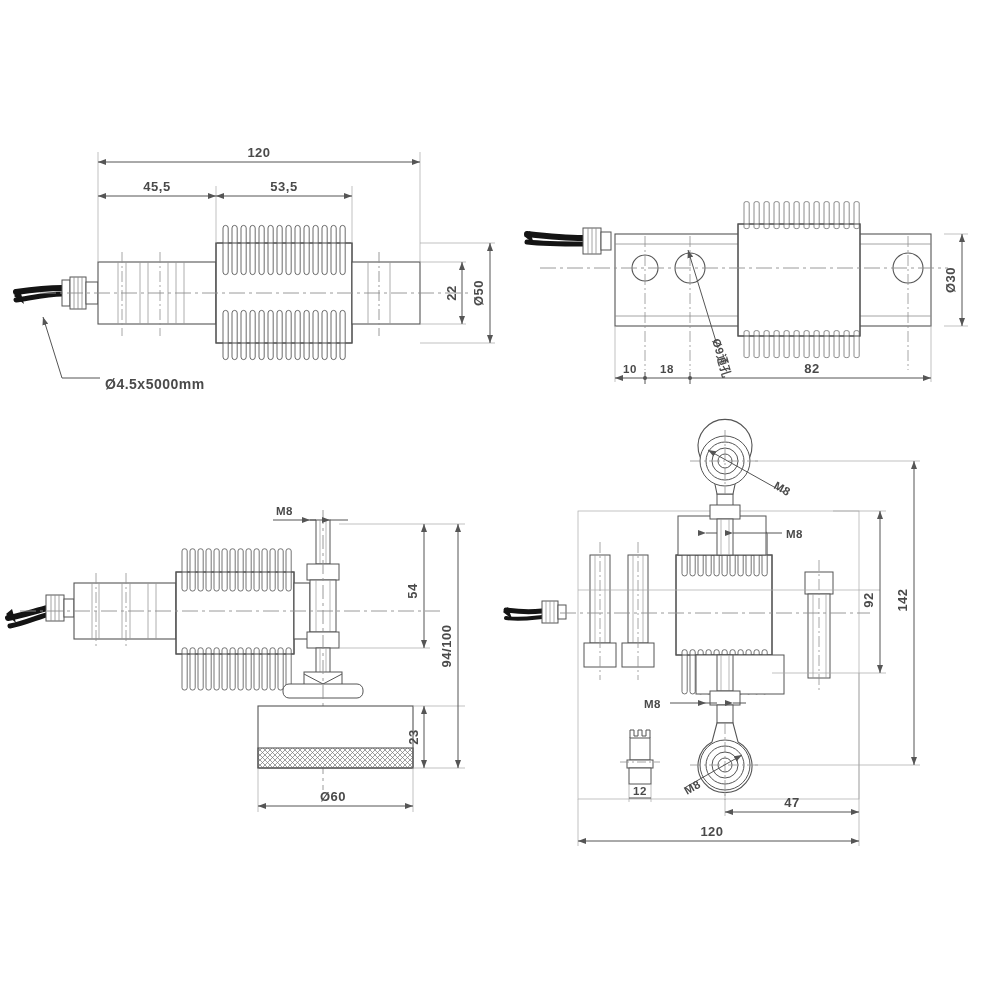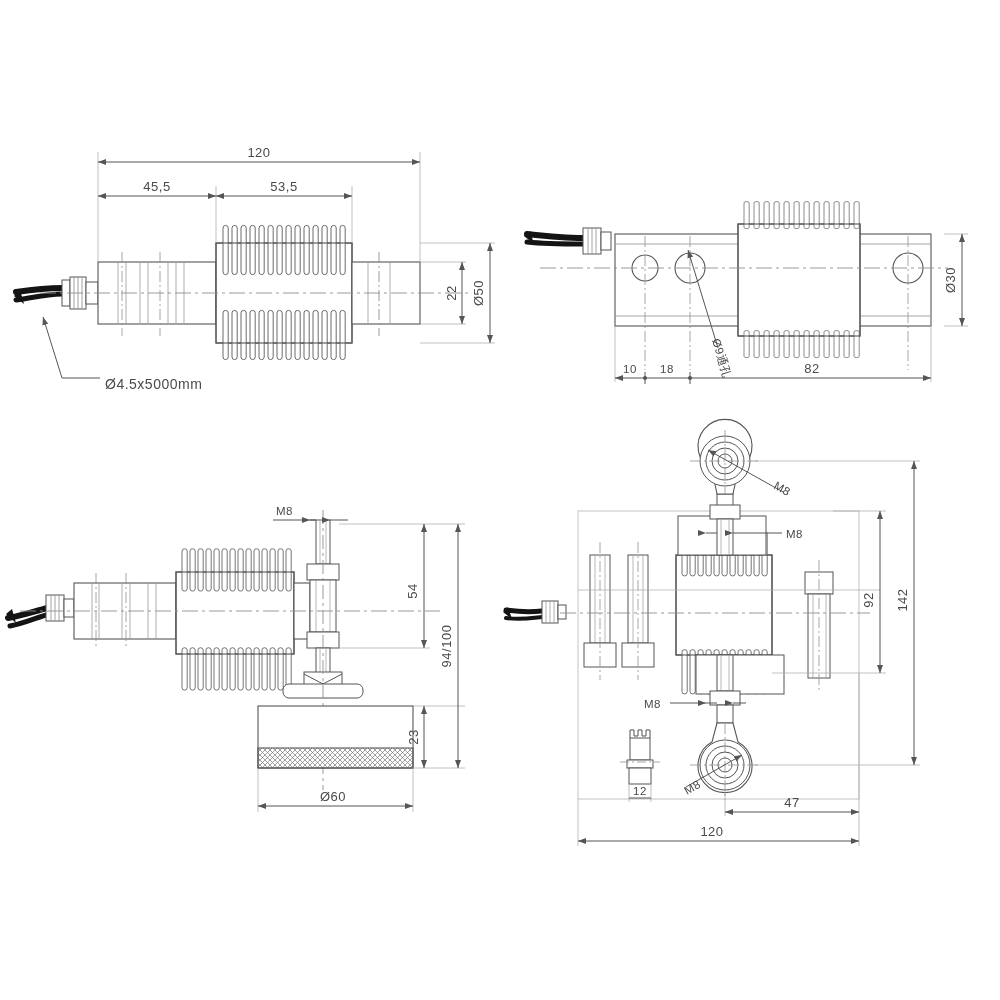--- a/index.html
+++ b/index.html
@@ -1,21 +1,21 @@
 <!DOCTYPE html>
 <html><head>
 <meta charset="utf-8">
 <title>Load Cell Technical Drawing</title>
 <style>
   html,body{margin:0;padding:0;background:#ffffff;}
   body{
     font-family:"Liberation Sans", sans-serif;
     width:1000px;height:1000px;overflow:hidden;position:relative;
   }
-  #sheet{position:absolute;left:0;top:0;width:1000px;height:1000px;background:#fff;}
+  #sheet{position:absolute;left:0;top:0;width:1000px;height:1000px;background:#fff;font-weight:bold;}
   svg{display:block;}
   text{font-family:"Liberation Sans", sans-serif;fill:#4a4a4a;}
   .dimtxt{font-size:13px;letter-spacing:0.5px;}
   .dimtxt-sm{font-size:11.5px;letter-spacing:0.5px;}
   .note{font-size:14px;letter-spacing:0.5px;}
 </style>
 </head>
 <body>
 
 <div id="sheet">

